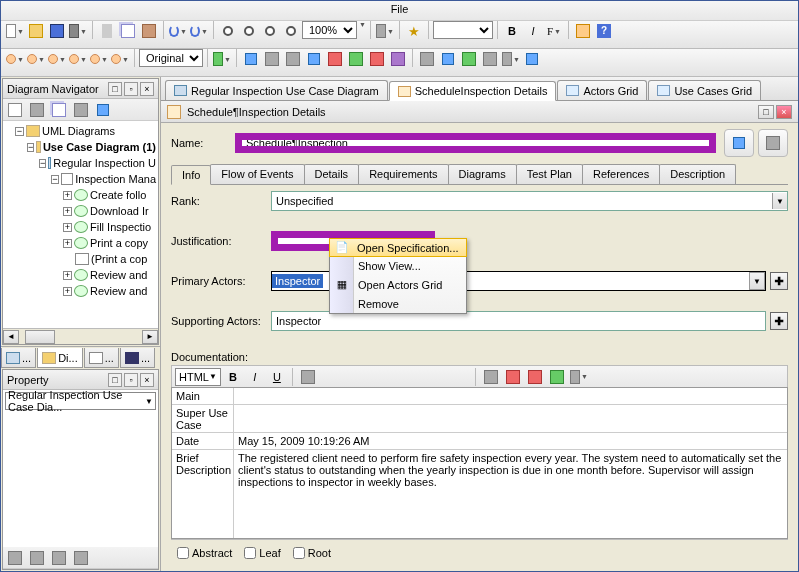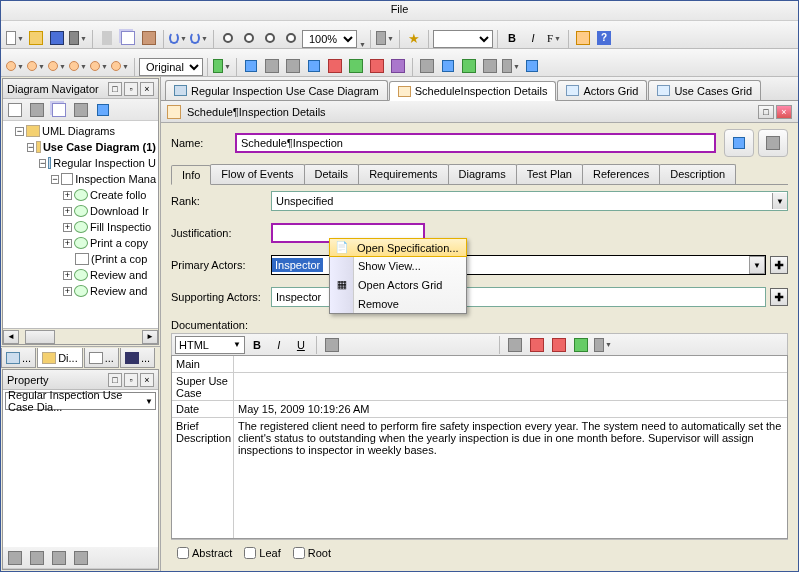--- a/index.html
+++ b/index.html
@@ -6,21 +6,21 @@
 body { background: #ece9d8; overflow: hidden; width: 799px; height: 572px; }
 .window { border: 1px solid #3b5998; width: 799px; height: 572px; display: flex; flex-direction: column; }
 .titlebar { background: linear-gradient(#fdfdfd,#e8e8e8); height: 28px; display: flex; align-items: center; border-bottom: 1px solid #aaa; }
 .titlebar .app-icon { width: 16px; height: 16px; margin: 0 6px; background: #c33; border-radius: 3px; display:inline-block; }
 .titlebar .title { flex: 1; color: #333; }
 .titlebar .win-btns { display: flex; gap: 2px; margin-right: 4px; }
 .win-btn { width: 30px; height: 18px; border: 1px solid #888; background: linear-gradient(#f8f8f8,#ddd); border-radius: 2px; display:flex; align-items:center; justify-content:center; font-size:10px; cursor:pointer;}
 .win-btn.close { background: linear-gradient(#f08080,#d13b1f); color:#fff; width: 45px;}
 .menubar { background: linear-gradient(#f5f5f5,#e8e8e8); height: 20px; display: flex; align-items:center; padding: 0 4px; gap: 2px; border-bottom:1px solid #ccc;flex-direction:column;}
 .menubar span { padding: 2px 8px; cursor: pointer; }
-.toolbar { background: linear-gradient(#f8f8f8,#e4e4e4); height: 28px; border-bottom:1px solid #bbb; display:flex; align-items:flex-end; padding: 0 4px; gap:1px; overflow:hidden;}
+.toolbar { background: linear-gradient(#f8f8f8,#e4e4e4); height: 28px; border-bottom:1px solid #bbb; display:flex; align-items:flex-start; padding: 0 4px; gap:1px; overflow:hidden;}
 .tb-btn { width: 20px; height: 20px; border:1px solid transparent; display:inline-flex; align-items:center; justify-content:center; border-radius:2px; cursor:pointer; position:relative;}
 .tb-sep { width:1px; height:18px; background:#bbb; margin: 0 3px;}
 .tb-ico { width:14px; height:14px; display:inline-block;}
 .ico-new{background:#fff;border:1px solid #888;}
 .ico-open{background:#f4d070;border:1px solid #c90;}
 .ico-save{background:#4a6fd8;border:1px solid #236;}
 .ico-print{background:#888;border:1px solid #555;}
 .ico-cut{background:#ccc;width:10px;height:14px;}
 .ico-copy{background:#fff;border:1px solid #88c;box-shadow:-2px -2px 0 #cce;}
 .ico-paste{background:#c97;border:1px solid #964;}
@@ -71,37 +71,37 @@
 .eti-form{background:#fec;border:1px solid #c95;}
 .eti-grid{background:#def;border:1px solid #79b;}
 .detail-hdr{height:22px;background:linear-gradient(#f3f3f3,#e0e0e0);display:flex;align-items:center;padding:0 6px;border-bottom:1px solid #aaa;}
 .detail-hdr .hico{width:14px;height:14px;background:#fec;border:1px solid #c95;margin-right:6px;}
 .detail-hdr .hbtns{margin-left:auto;display:flex;gap:2px;}
 .detail-hdr .hbtn{width:16px;height:14px;border:1px solid #999;background:linear-gradient(#f8f8f8,#ddd);font-size:9px;display:flex;align-items:center;justify-content:center;cursor:pointer;}
 .detail-hdr .hbtn.close{background:linear-gradient(#f8a,#d55);color:#fff;}
 .form-area{flex:1;background:#ece9d8;padding:6px 10px;display:flex;flex-direction:column;overflow:hidden;}
 .form-row{display:flex;align-items:center;margin-bottom:6px;}
 .form-lbl{width:64px;}
-.form-input{flex:1;height:20px;border:2px solid #a21caf;background:#fff;padding:0 4px;font-size:11px;}
+.form-input{flex:1;height:20px;border:7px solid #a21caf;background:#fff;padding:0 4px;font-size:11px;}
 .icon-btns{display:flex;gap:4px;margin-left:8px;}
 .big-ico-btn{width:30px;height:28px;border:1px solid #bbb;border-radius:4px;background:linear-gradient(#fcfcfc,#e5e5e5);display:flex;align-items:center;justify-content:center;cursor:pointer;}
 .sub-tabs{height:22px;display:flex;align-items:flex-end;border-bottom:1px solid #999;margin-bottom:6px;}
 .stab{height:20px;padding:3px 10px;border:1px solid #999;border-bottom:none;background:linear-gradient(#f3f3f3,#e2e2e2);margin-right:-1px;cursor:pointer;border-radius:2px 2px 0 0;font-size:11px;}
 .stab.active{background:#ece9d8;border-bottom:1px solid #ece9d8;position:relative;top:1px;}
-.field-row{display:flex;align-items:center;margin-bottom:12px;}
+.field-row{display:flex;align-items:center;margin-bottom:20px;}
 .field-lbl{width:100px;}
 .field-val{flex:1;position:relative;}
 .combo{height:20px;border:1px solid #7a9;background:#fff;display:flex;align-items:center;padding:0 4px;width:100%;}
 .combo .carr{margin-left:auto;width:15px;height:16px;background:linear-gradient(#f3f3f3,#ddd);border-left:1px solid #999;display:flex;align-items:center;justify-content:center;font-size:8px;margin-right:-4px;}
 .actor-val{height:20px;border:1px solid #000;background:#fff;display:flex;align-items:center;position:relative;}
 .actor-val.sel .tag{background:#316ac5;color:#fff;padding:1px 3px;}
 .actor-split{width:16px;height:18px;background:linear-gradient(#f3f3f3,#ddd);border:1px solid #999;margin-left:auto;display:flex;align-items:center;justify-content:center;font-size:8px;cursor:pointer;}
 .plus-btn{width:18px;height:18px;border:1px solid #666;background:linear-gradient(#f8f8f8,#ddd);display:flex;align-items:center;justify-content:center;font-weight:bold;margin-left:4px;cursor:pointer;}
 .rte-bar{height:22px;display:flex;align-items:center;gap:2px;margin-bottom:0;border:1px solid #bbb;border-bottom:none;background:linear-gradient(#f5f5f5,#e8e8e8);padding:0 3px;}
-.rte-combo{height:18px;border:1px solid #888;background:#fff;padding:0 3px;display:flex;align-items:center;font-size:11px;gap:24px;}
+.rte-combo{height:18px;border:1px solid #888;background:#fff;padding:0 3px;display:flex;align-items:center;font-size:11px;}
 .rte-btn{width:20px;height:18px;display:flex;align-items:center;justify-content:center;cursor:pointer;border:1px solid transparent;}
 .info-table{flex:1;border:1px solid #999;background:#fff;display:flex;overflow:hidden;}
 .info-col-l{width:62px;border-right:1px solid #ccc;display:flex;flex-direction:column;background:#fff;}
 .info-col-r{flex:1;display:flex;flex-direction:column;}
 .info-cell{border-bottom:1px solid #ccc;padding:2px 4px;font-size:11px;min-height:15px;}
 .info-cell.tall{flex:1;border-bottom:none;}
 .context-menu{position:absolute;left:329px;top:238px;width:138px;background:linear-gradient(#fff,#f2f2f2);border:1px solid #888;box-shadow:2px 2px 4px rgba(0,0,0,.3);z-index:100;}
 .cm-strip{position:absolute;left:0;top:0;bottom:0;width:24px;background:linear-gradient(90deg,#eef,#dde);border-right:1px solid #ccc;}
 .cm-item{height:19px;display:flex;align-items:center;padding-left:28px;font-size:11px;cursor:pointer;position:relative;}
 .cm-item.hi{background:linear-gradient(#fff2c9,#ffe18b);border:1px solid #e5b000;margin:-1px;padding-left:27px;}

